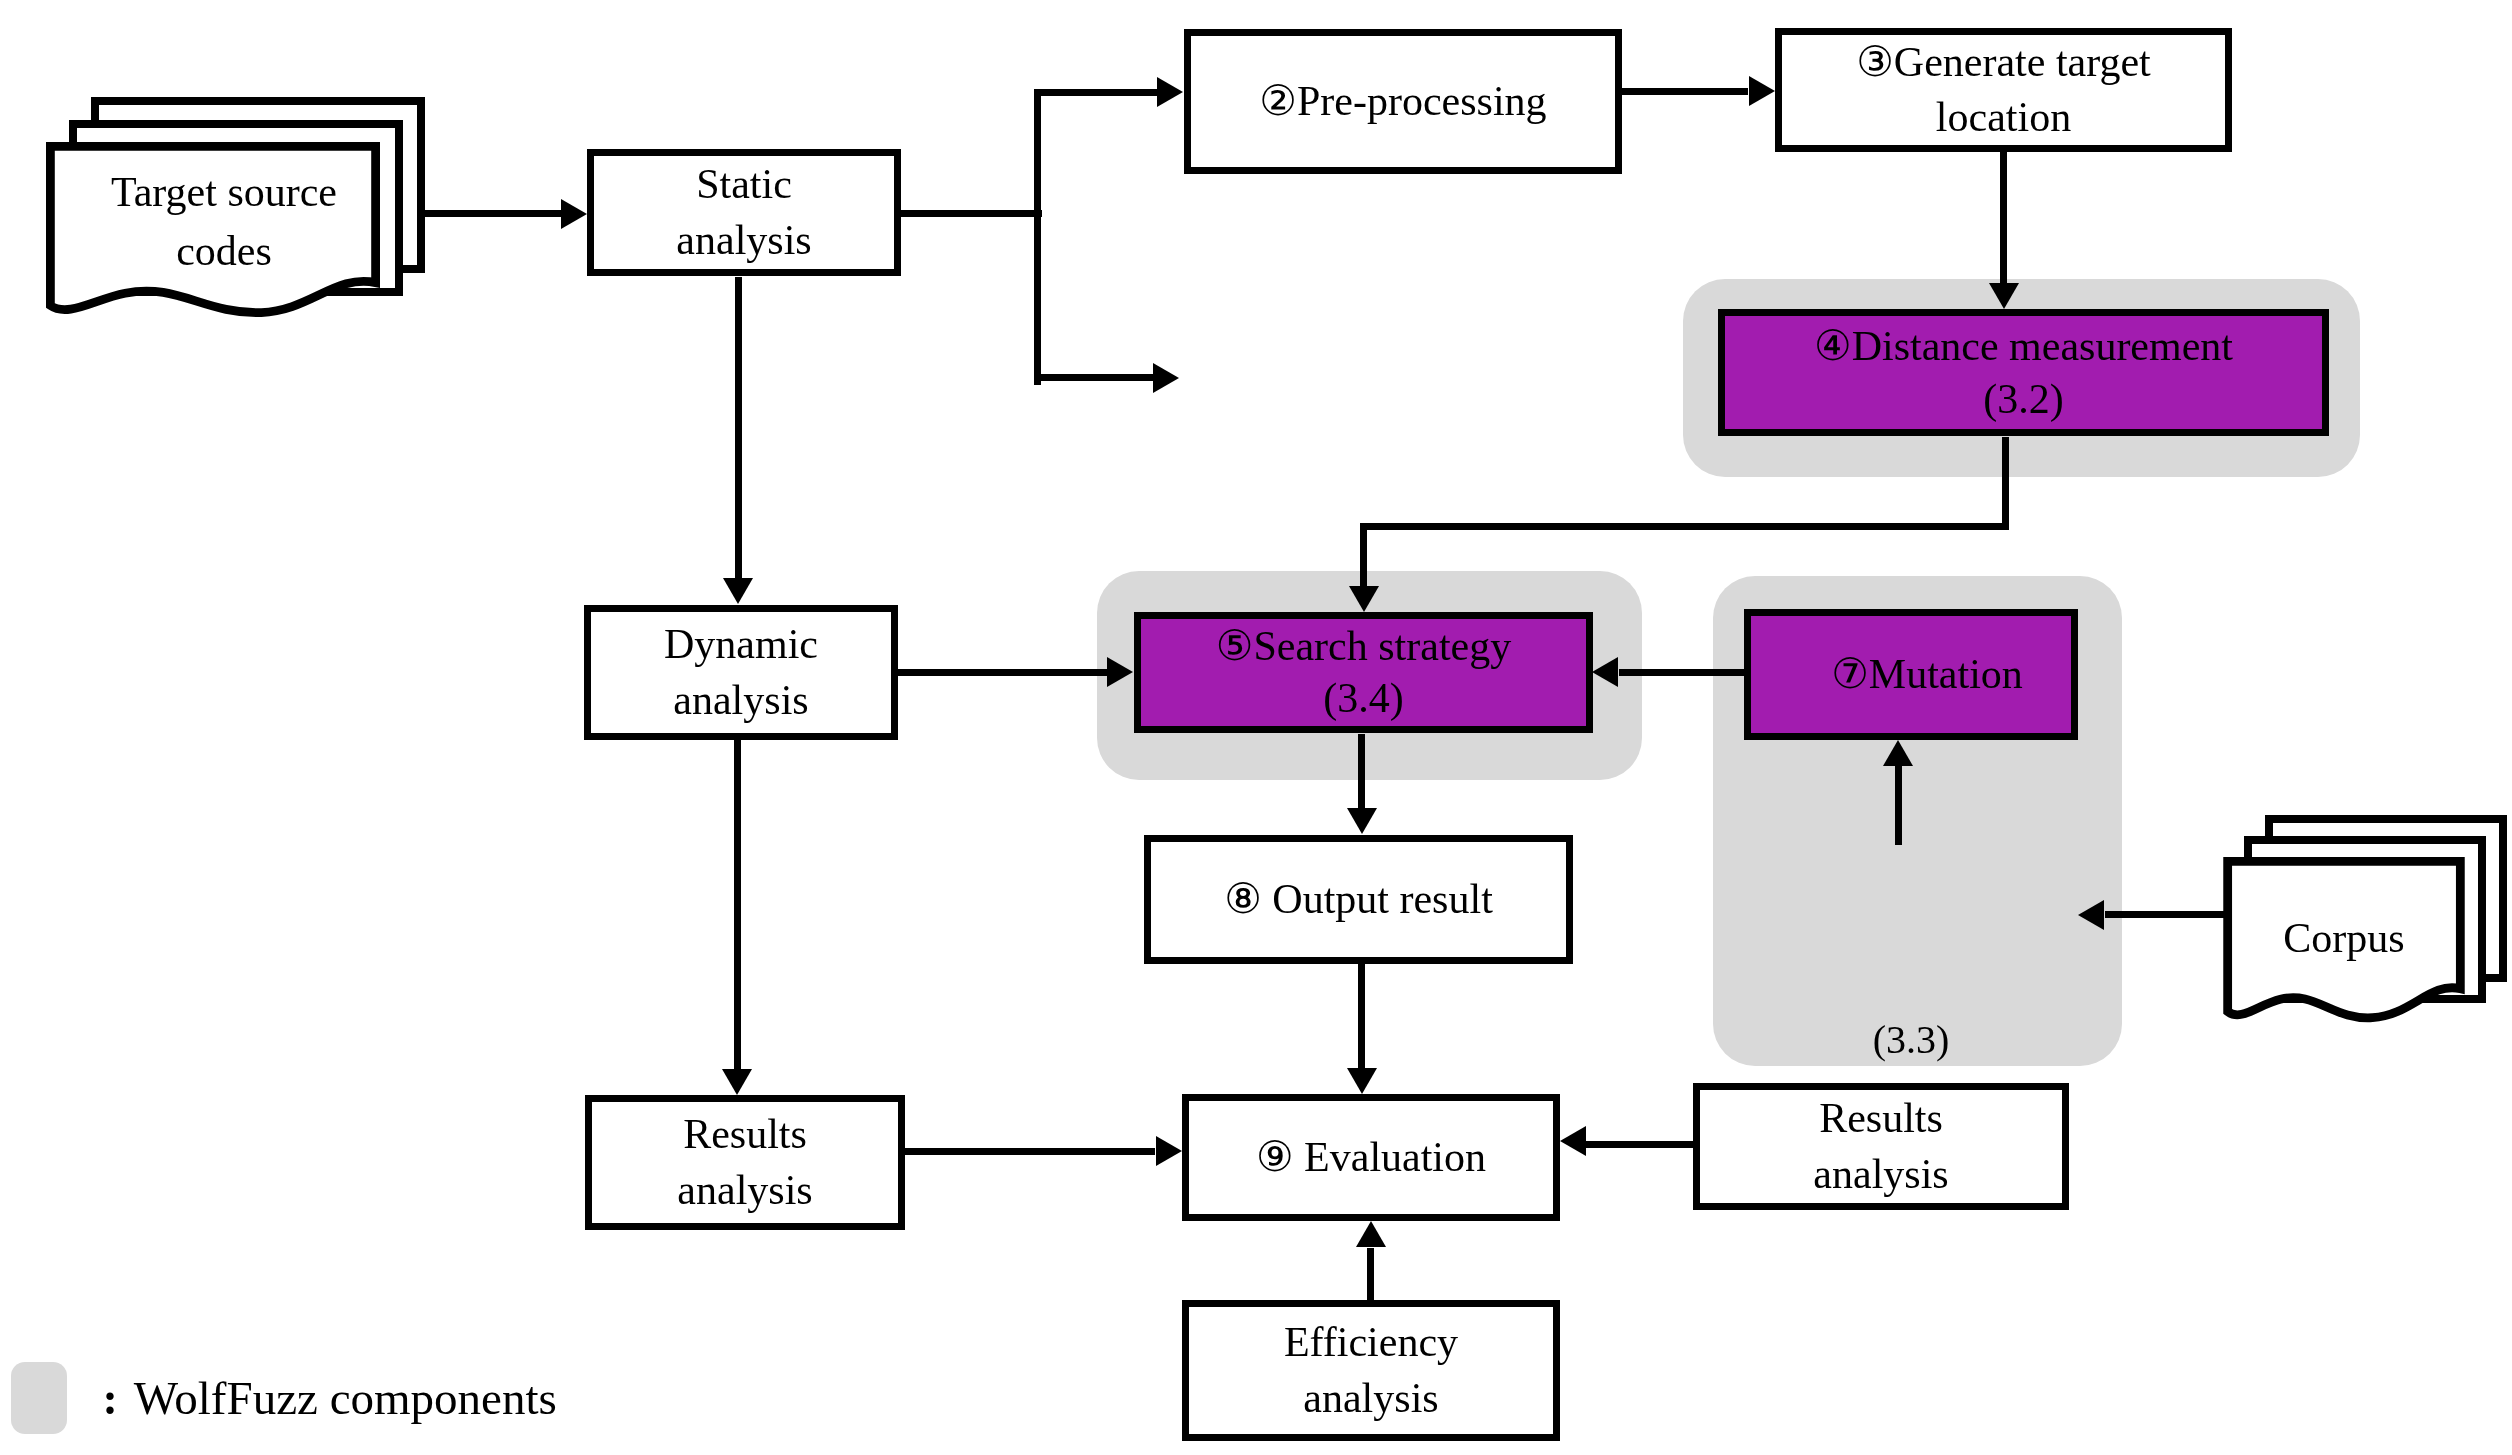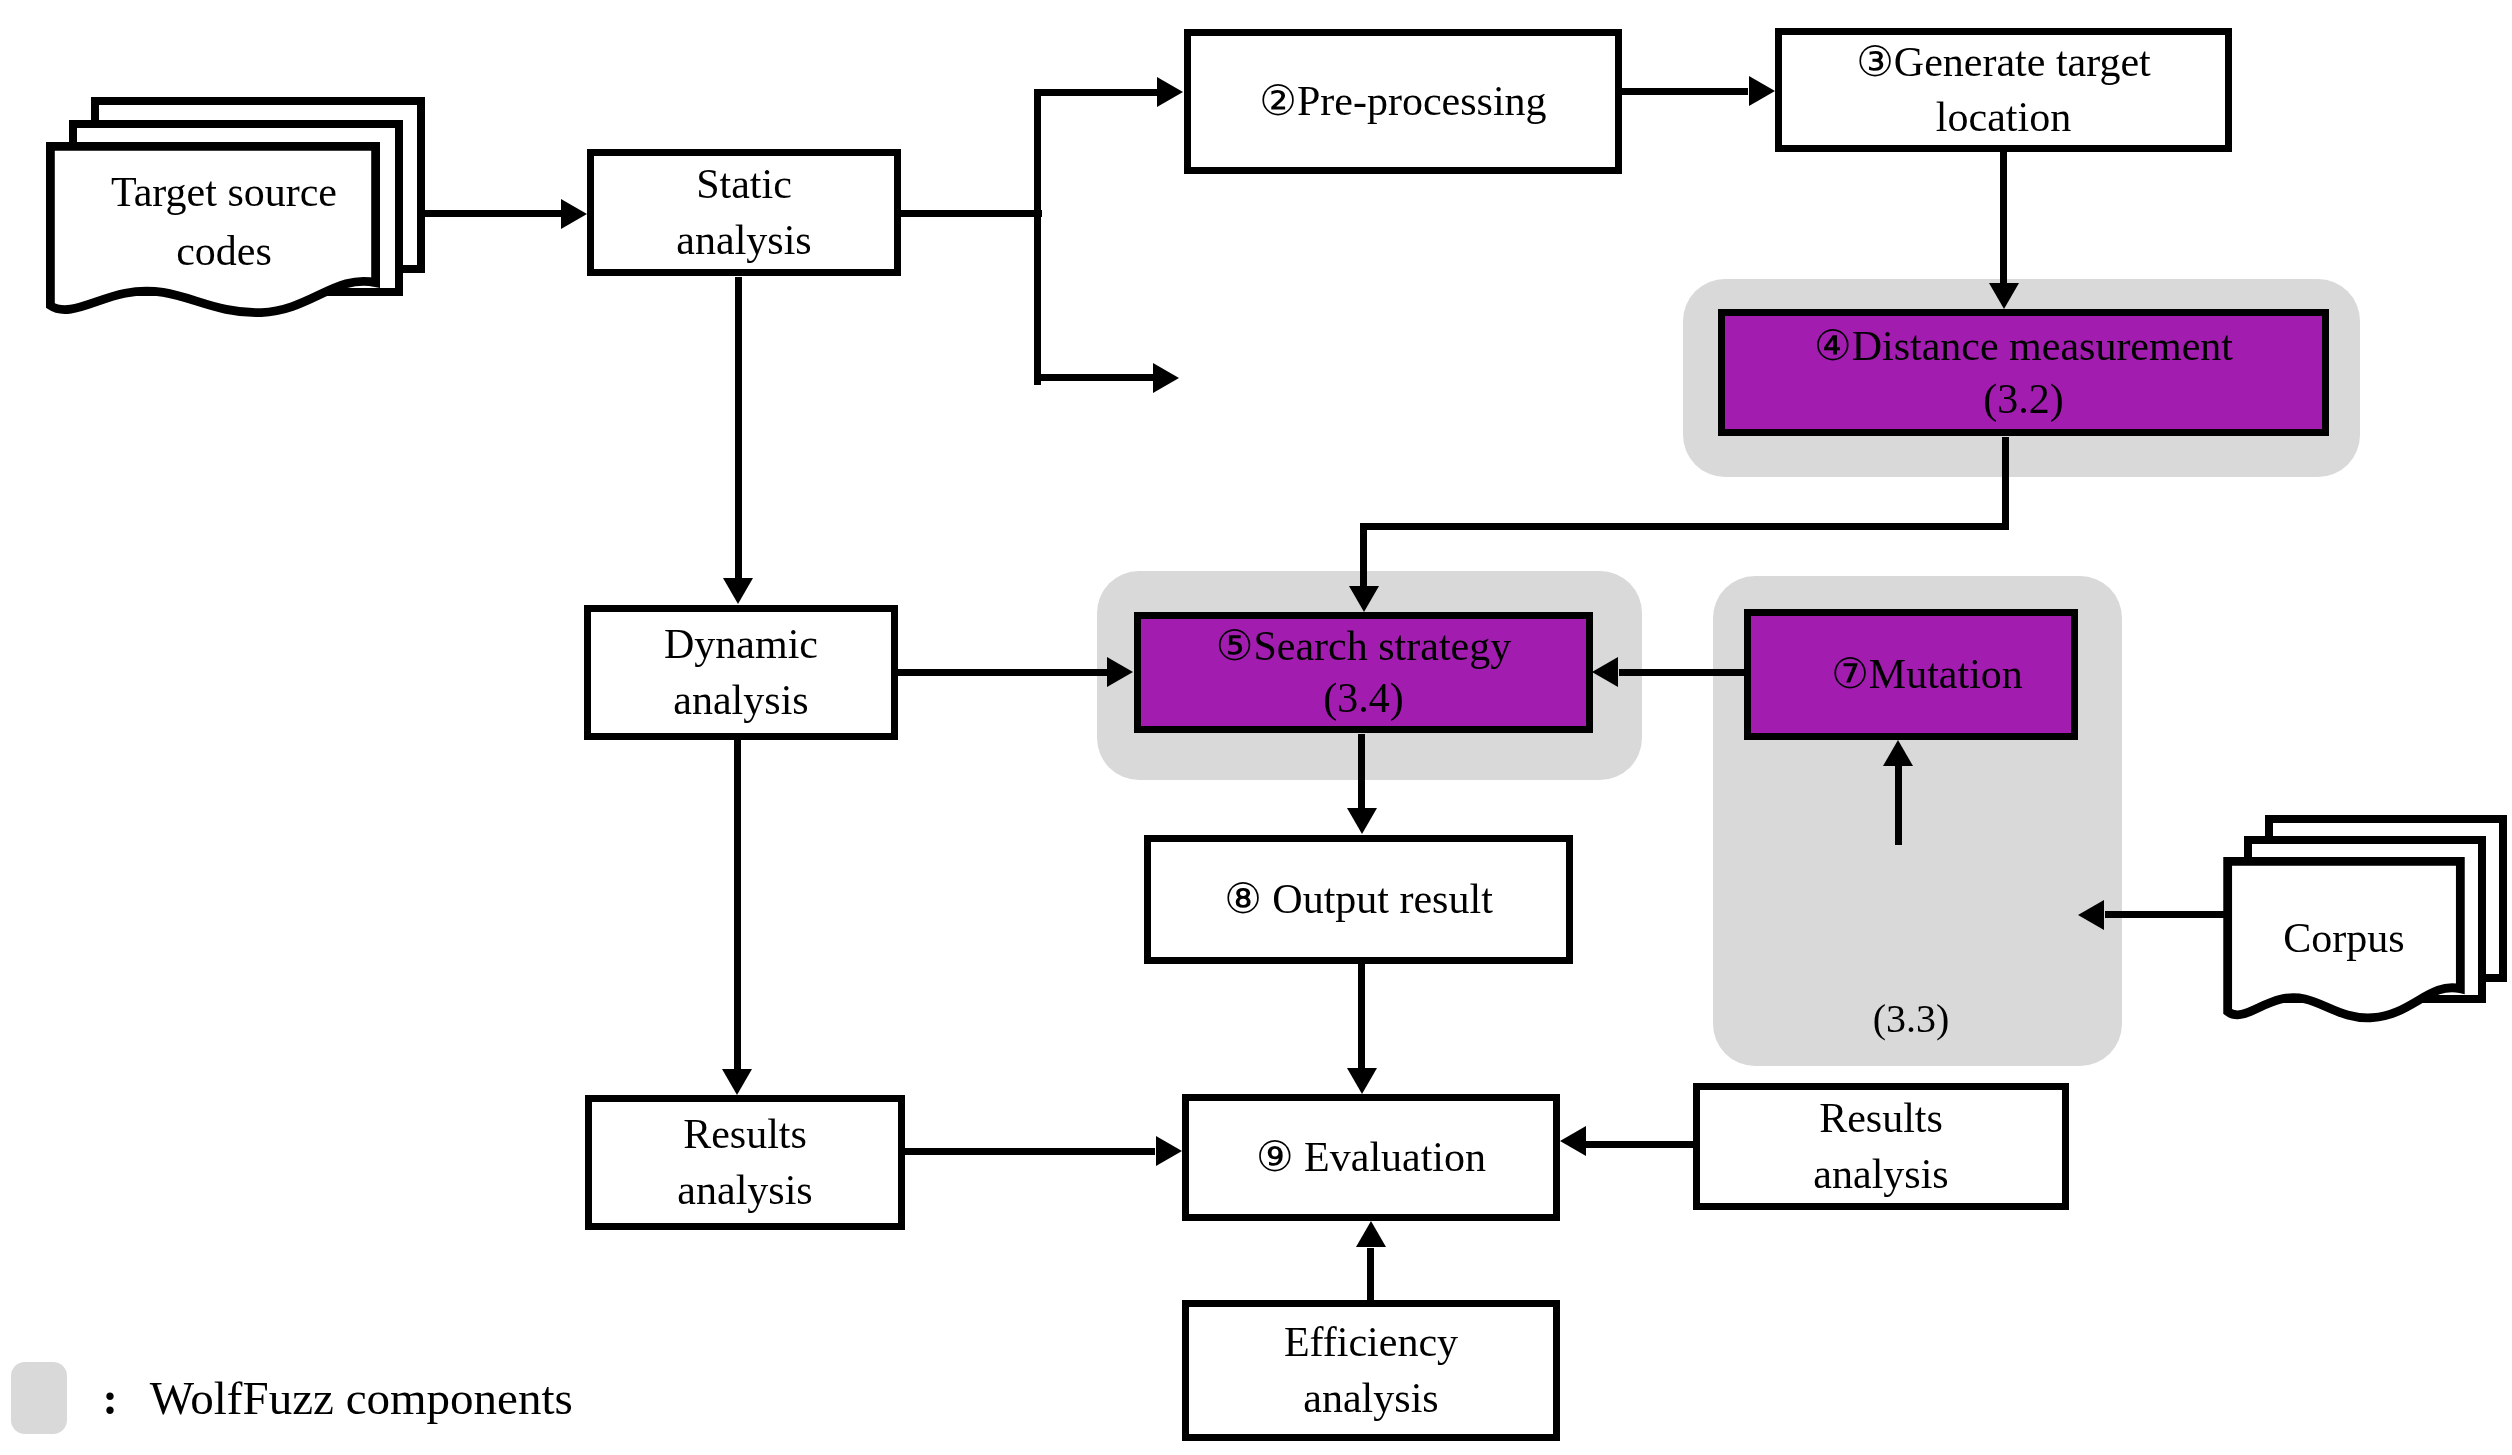--- a/index.html
+++ b/index.html
@@ -13,25 +13,25 @@
   .gray{background:#a21caf;justify-content:center;}
   .hl{position:absolute;height:7px;background:#000;}
   .vl{position:absolute;width:7px;background:#000;}
   .ar{position:absolute;width:0;height:0;}
   .ar-r{border-top:15px solid transparent;border-bottom:15px solid transparent;border-left:26px solid #000;}
   .ar-l{border-top:15px solid transparent;border-bottom:15px solid transparent;border-right:26px solid #000;}
   .ar-d{border-left:15px solid transparent;border-right:15px solid transparent;border-top:26px solid #000;}
   .ar-u{border-left:15px solid transparent;border-right:15px solid transparent;border-bottom:26px solid #000;}
   .doc-page{position:absolute;width:334px;height:176px;background:#fff;border:8px solid #000;box-sizing:border-box;}
   .doc-label{position:absolute;text-align:center;font-size:42px;line-height:1.4;white-space:pre-line;}
-  .sub-label{position:absolute;text-align:center;font-size:40px;}
+  .sub-label{position:absolute;text-align:center;font-size:40px;margin-top:21px;}
   #legend{position:absolute;left:11.4px;top:1360px;display:flex;align-items:center;height:76px;}
   #legend .swatch{width:56px;height:72px;background:#d9d9d9;border-radius:14px;}
   #legend .colon{font-size:46px;font-weight:700;margin-left:35px;}
-  #legend .label{font-size:47px;margin-left:32px;}
+  #legend .label{font-size:47px;margin-left:16px;}
   svg{position:absolute;overflow:visible;}
 </style>
 </head>
 <body>
 
 <div id="canvas">
 
   <div class="blob" style="left:1683px;top:279px;width:677px;height:198px;"></div>
   <div class="blob" style="left:1097px;top:571px;width:545px;height:209px;"></div>
   <div class="blob" style="left:1713px;top:576px;width:409px;height:490px;"></div>

